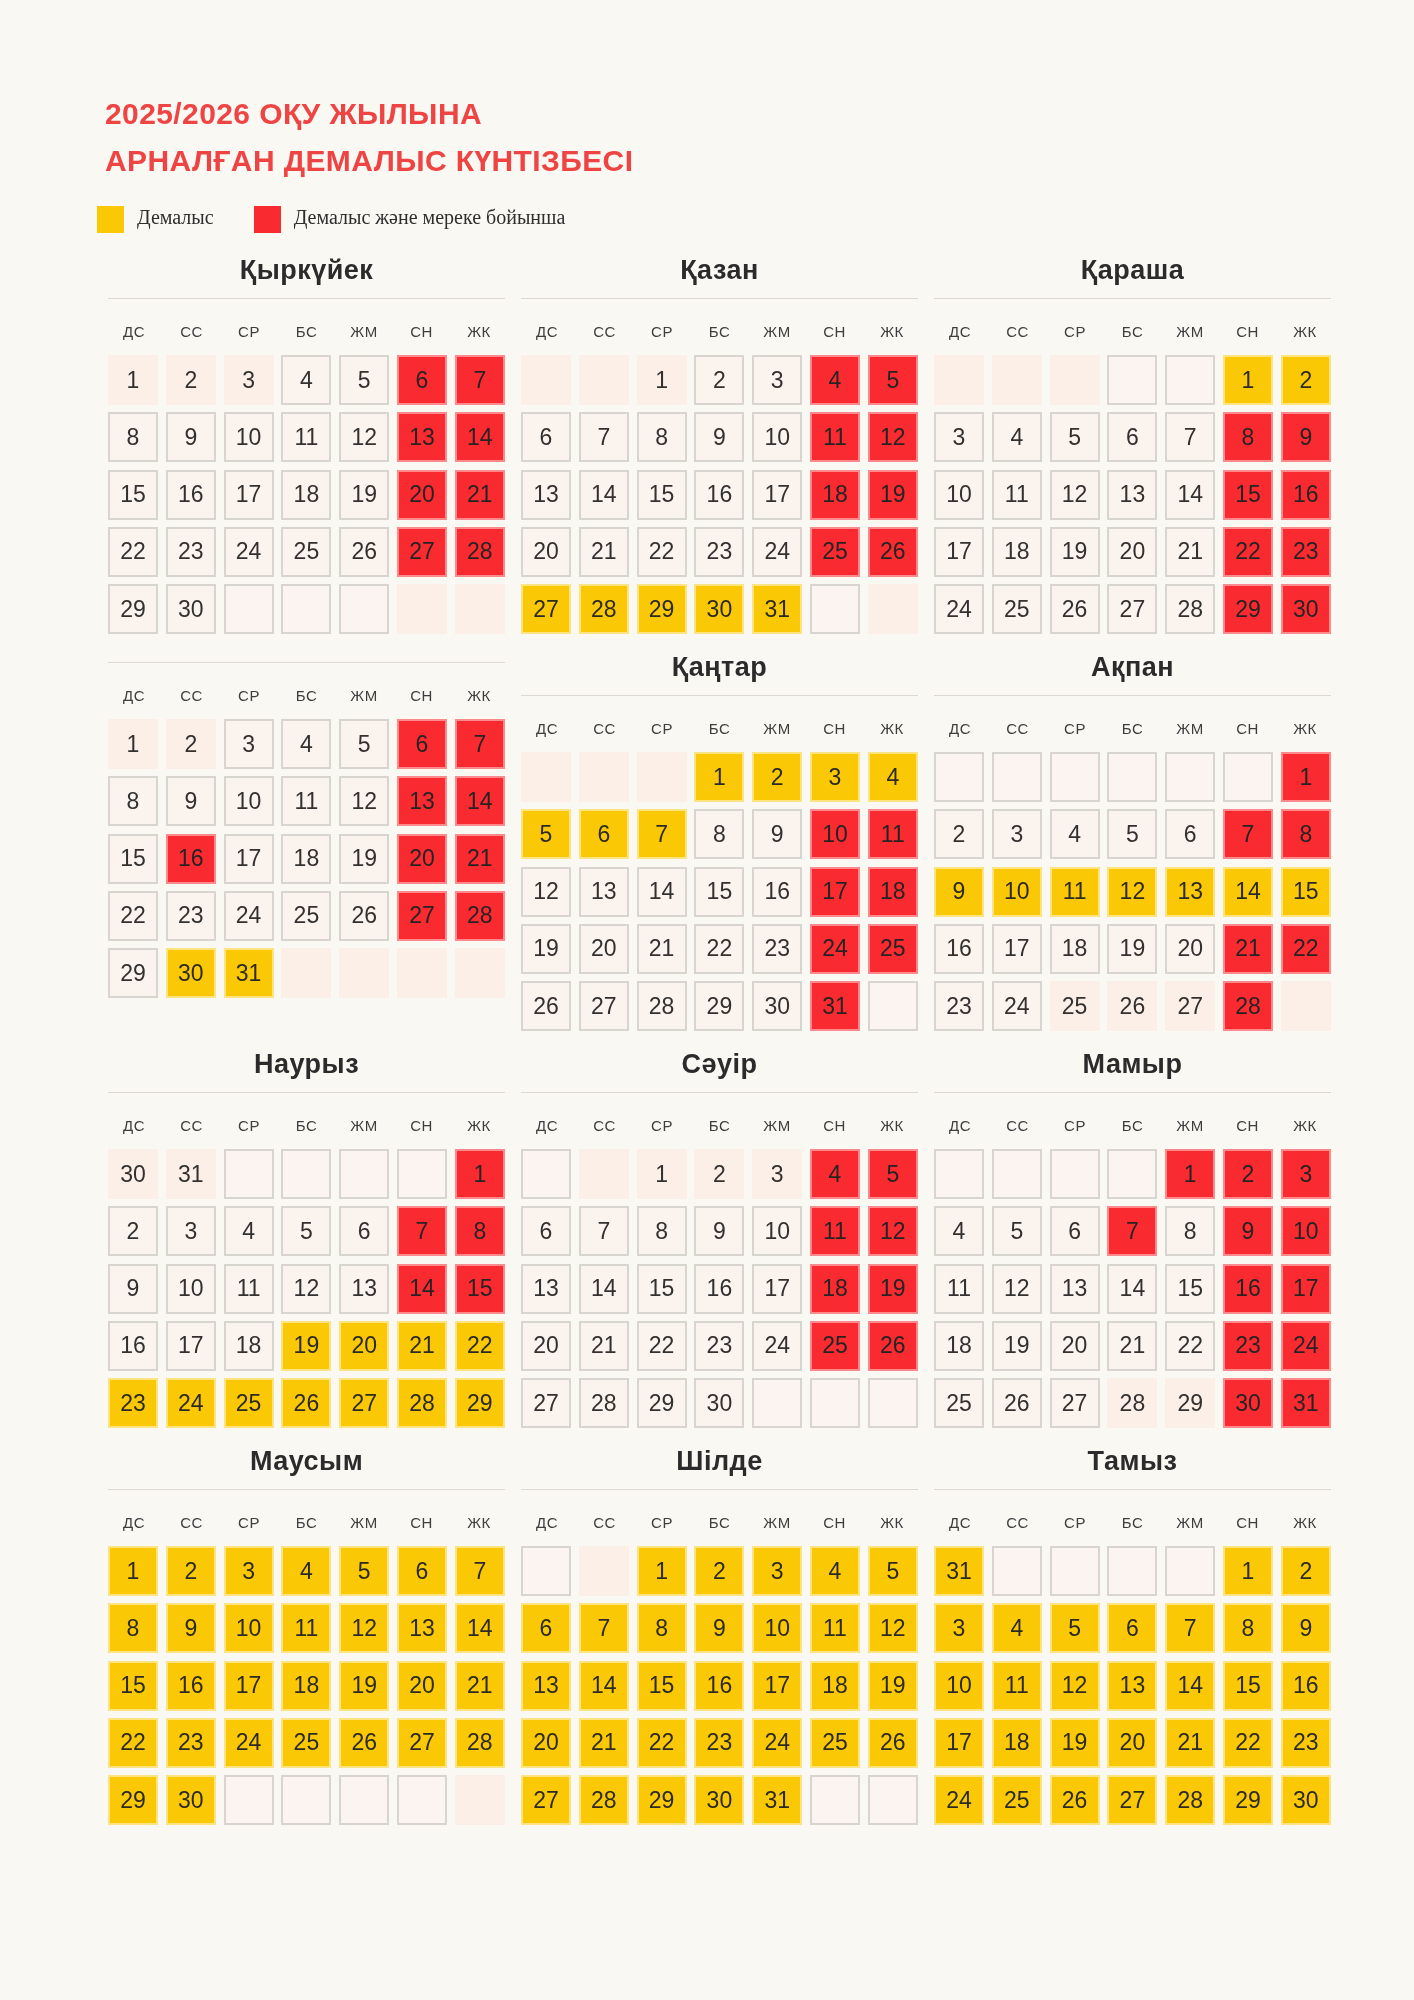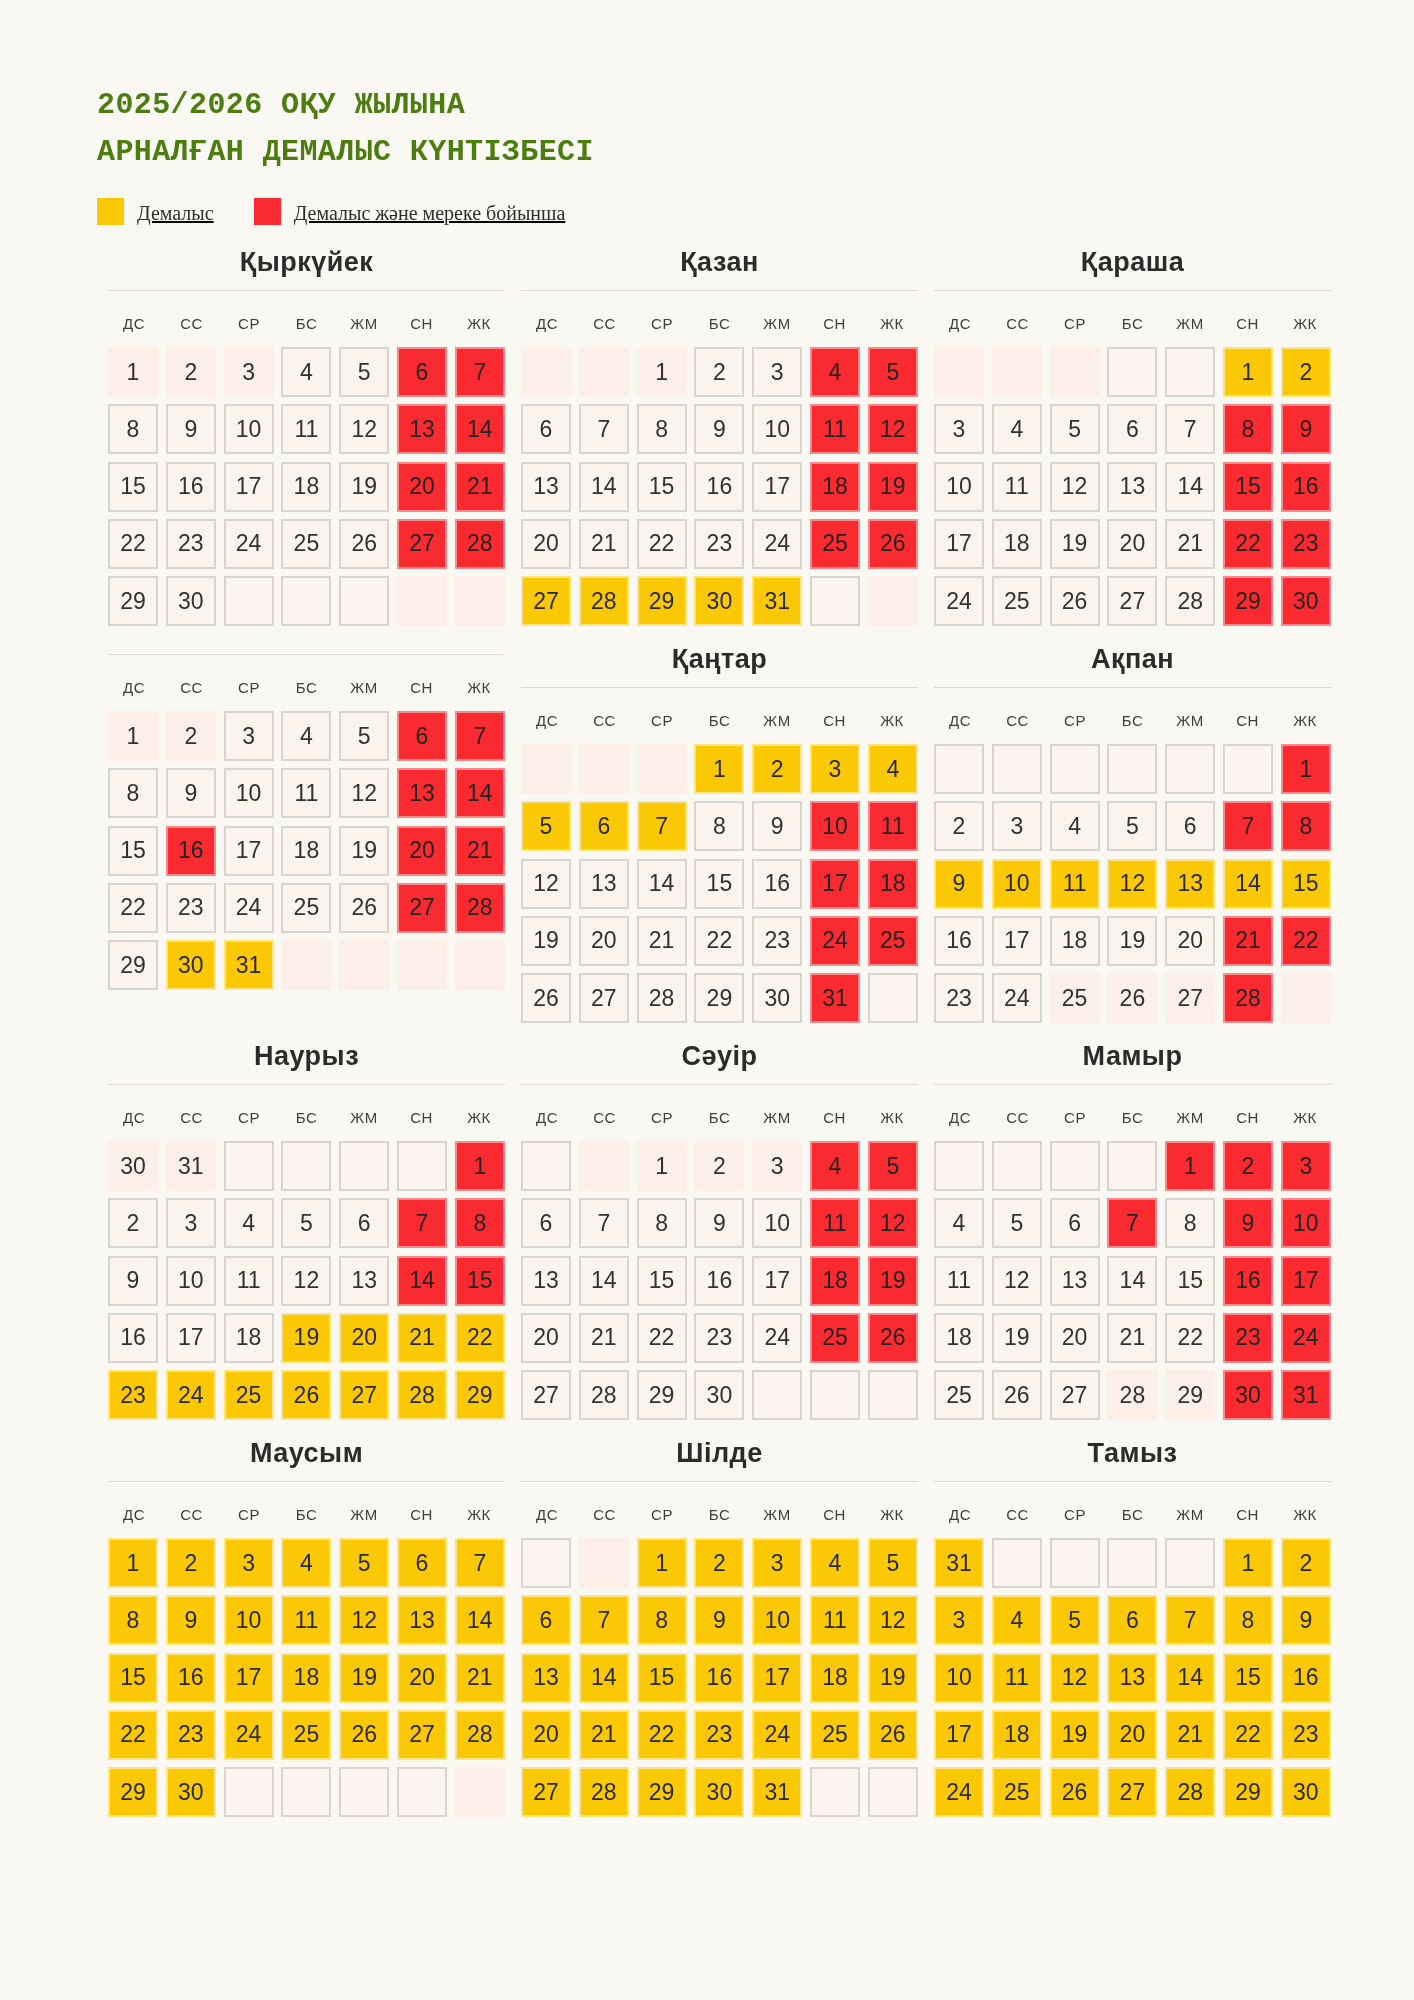--- a/index.html
+++ b/index.html
@@ -6,26 +6,26 @@
   body{
     width:1414px;height:2000px;overflow:hidden;
     background:#faf8f2;
     font-family:"Liberation Sans",sans-serif;
     -webkit-font-smoothing:antialiased;
   }
   .page{width:1414px;height:2000px;box-sizing:border-box;padding:82px 0 0 97px;}
 
   
   .main-title{
-    margin:0;font-family:Liberation Mono, monospace;font-weight:700;
-    font-size:30px;line-height:47px;color:#4d7c0f;letter-spacing:.4px;
+    margin:8px;font-family:Liberation Sans, sans-serif;font-weight:700;
+    font-size:30px;line-height:47px;color:#ef4444;letter-spacing:.4px;
   }
   .subtitle{margin:7px 0 0 0;font-size:20px;color:#8b8b8b;}
   .legend{display:flex;align-items:center;margin-top:21px;height:28px;}
-  .legend-item{display:flex;align-items:flex-end;margin-right:40px;text-decoration:underline;}
+  .legend-item{display:flex;align-items:flex-start;margin-right:40px;}
   .swatch{width:27px;height:27px;margin-right:13px;}
   .legend-label{font-family:"Liberation Serif",serif;font-size:20px;color:#2e2e2e;}
 
   
   .months{
     margin:21px 0 0 11px;
     display:grid;
     grid-template-columns:repeat(3,397px);
     grid-auto-rows:381px;
     column-gap:38px;

